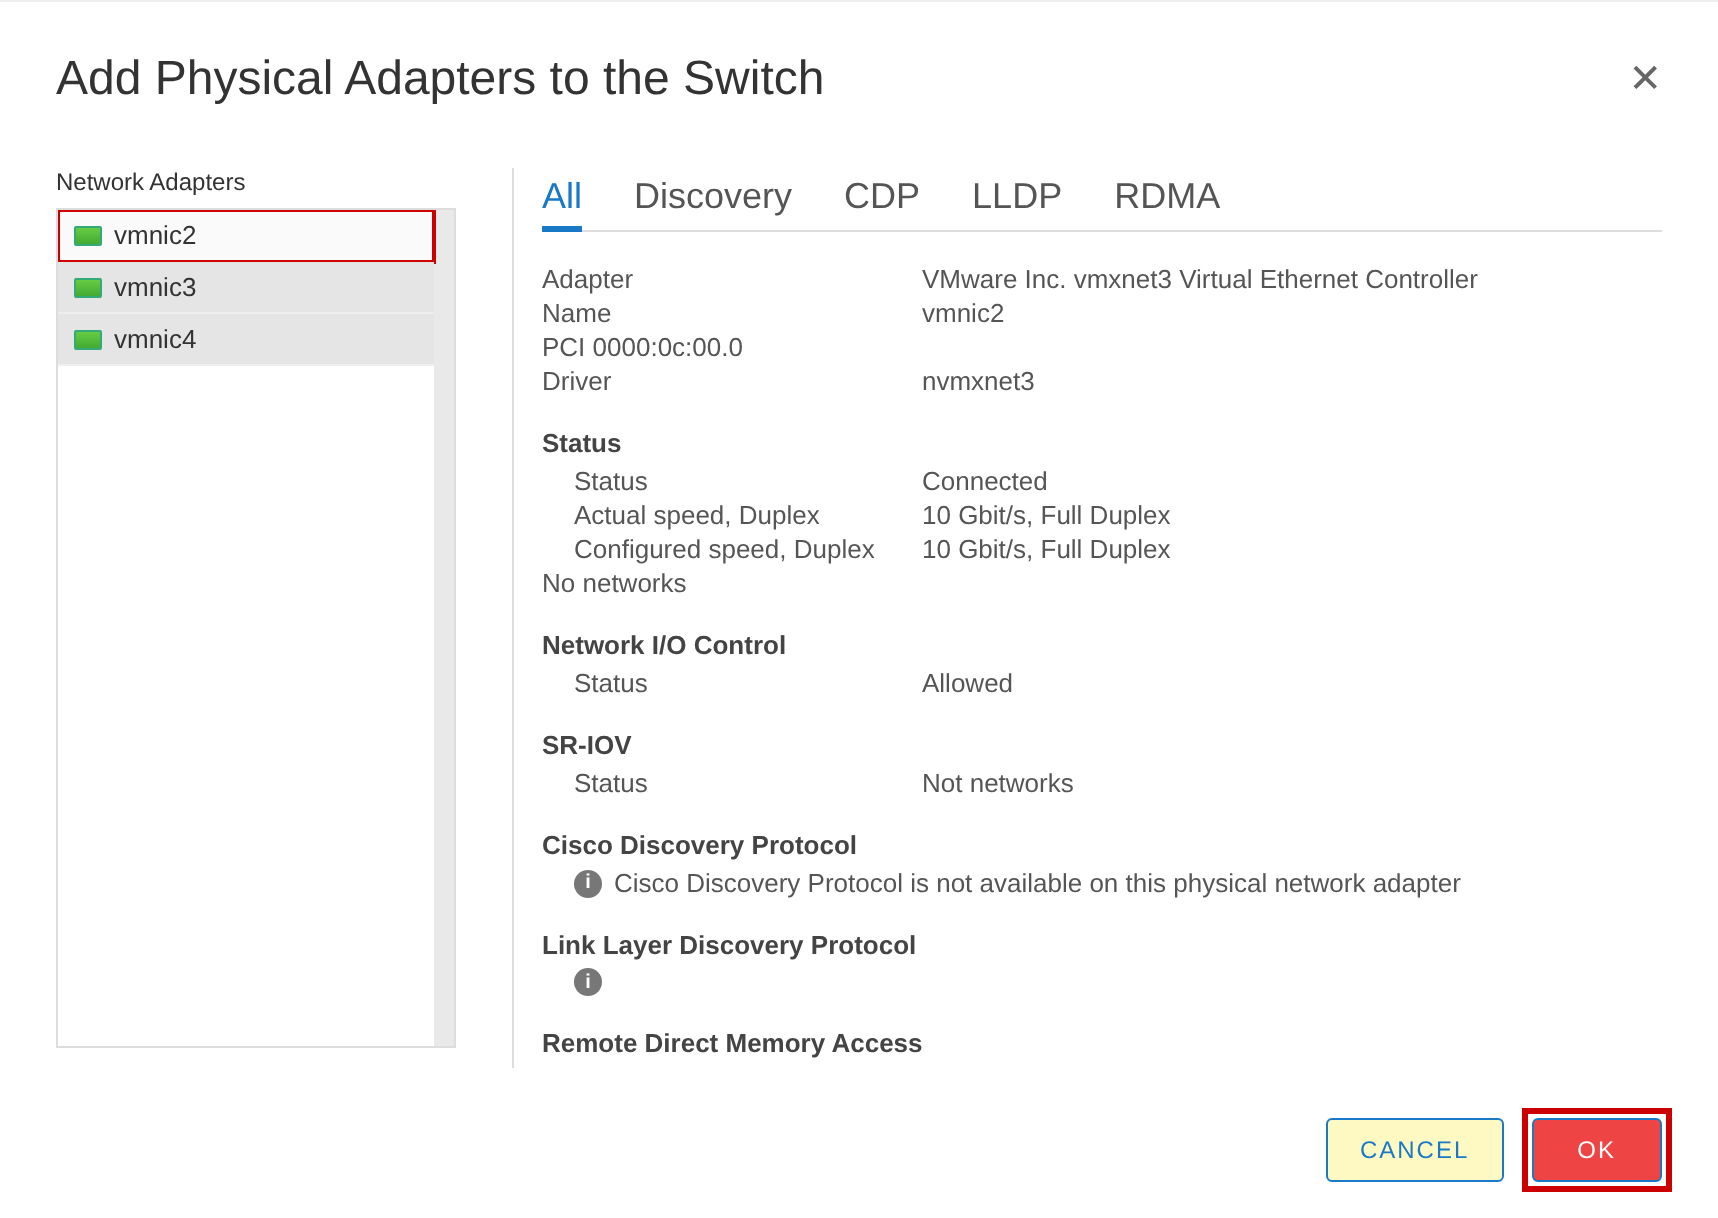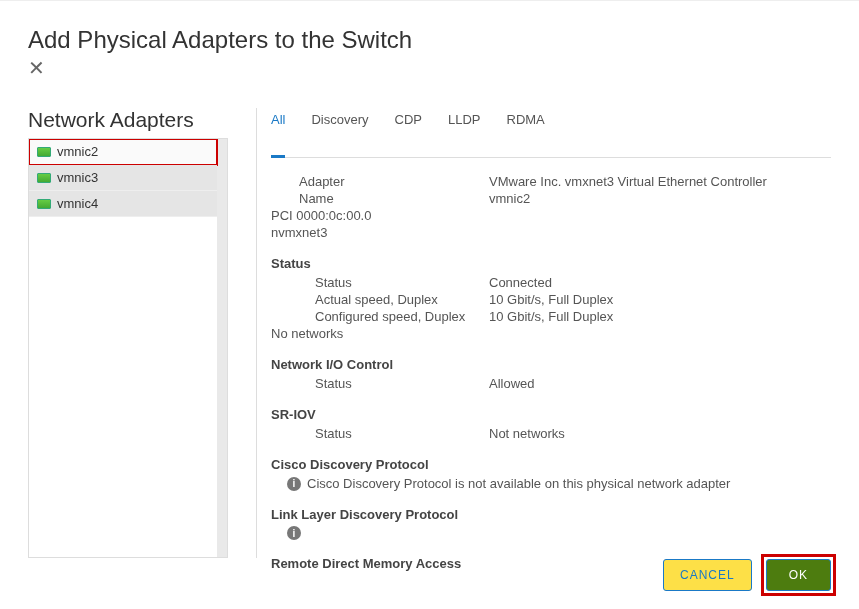--- a/index.html
+++ b/index.html
@@ -1,44 +1,44 @@
 <!DOCTYPE html>
 <html><head>
 <meta charset="utf-8">
 <style>
   * { box-sizing: border-box; margin: 0; padding: 0; }
   html, body { width: 859px; height: 609px; font-family: Arial, Helvetica, sans-serif; background: #fff; color: #333; }
   .modal { width: 859px; height: 609px; position: relative; padding: 26px 28px 16px 28px; }
-  .title-row { display: flex; align-items: flex-start; justify-content: space-between; margin-bottom: 30px; flex-direction: column; }
+  .title-row { display: flex; align-items: flex-start; justify-content: space-between; margin-bottom: 30px; }
   .title { font-size: 24px; font-weight: 400; color: #333; }
   .close { font-size: 20px; color: #666; cursor: pointer; line-height: 1; padding-top:4px;}
   .body { display: flex; height: 450px; }
   .left-col { width: 200px; flex-shrink: 0; }
-  .left-title { font-size: 21px; color: #333; margin-bottom: 6px; }
+  .left-title { font-size: 12px; color: #333; margin-bottom: 6px; }
   .adapter-list { border: 1px solid #ddd; height: 420px; overflow-y: auto; background:#fff; position:relative;}
   .adapter-list::after{ content:""; position:absolute; right:0; top:0; bottom:0; width:10px; background:#e9e9e9;}
   .adapter-item { display:flex; align-items:center; gap:6px; padding: 5px 8px; font-size: 13px; border-bottom: 1px solid #eee; cursor:pointer; position:relative; z-index:1; background:#e5e5e5; margin-right:10px;}
   .adapter-item.selected { outline: 2px solid #c00; outline-offset:-1px; background:#fafafa;}
   .nic-icon { width:14px; height:10px; border:1px solid #3a7; background:linear-gradient(#6c4,#4a3); display:inline-block; border-radius:1px; }
   .right-col { flex:1; margin-left: 28px; border-left:1px solid #ddd; padding-left: 14px; position:relative;}
   .tabs { display:flex; gap:26px; border-bottom:1px solid #ddd; margin-bottom:14px;}
-  .tab { font-size:13px; color:#555; padding:4px 0 28px 0; cursor:pointer; }
+  .tab { font-size:18px; color:#555; padding:4px 0 4px 0; cursor:pointer; }
   .tab.active { color:#1a79c6; border-bottom: 3px solid #1a79c6; margin-bottom:-1px; font-weight:500;}
   .detail-pane { height: 400px; overflow-y:auto; padding-right: 18px; font-size:13px; color:#555;}
   .detail-pane::-webkit-scrollbar{width:10px;} .detail-pane::-webkit-scrollbar-thumb{background:#ccc;}
   .kv { display:flex; margin:2px 0; }
-  .kv .k { width: 190px; flex-shrink:0;margin-left:28px; }
+  .kv .k { width: 190px; flex-shrink:0; }
   .kv.indent .k { padding-left: 16px; }
   .section-h { font-weight:600; margin-top:16px; margin-bottom:4px; color:#444;}
   .info-row { display:flex; align-items:center; gap:6px; padding-left:16px; margin-top:4px;}
   .info-icon { width:14px; height:14px; border-radius:50%; background:#777; color:#fff; font-size:10px; font-weight:bold; display:inline-flex; align-items:center; justify-content:center;}
   .footer { position:absolute; right:28px; bottom:18px; display:flex; gap:14px; align-items:center;}
   .btn { font-size:12px; letter-spacing:1px; padding:8px 16px; border-radius:3px; cursor:pointer; }
-  .btn-cancel { border:1px solid #1a79c6; color:#1a79c6; background:#fde047; }
-  .btn-ok { background:#4d7c0f; color:#fff; border:1px solid #1a79c6; padding:8px 22px;}
+  .btn-cancel { border:1px solid #1a79c6; color:#1a79c6; background:#fef9c3; }
+  .btn-ok { background:#ef4444; color:#fff; border:1px solid #1a79c6; padding:8px 22px;}
   .ok-wrap { outline:3px solid #c00; outline-offset:2px; }
   .top-sep{ border-top:1px solid #eee; position:absolute; top:0; left:0; right:0;}
 </style>
 </head>
 <body>
 
 <div class="modal">
   <div class="top-sep"></div>
   <div class="title-row">
     <div class="title">Add Physical Adapters to the Switch</div>
@@ -79,20 +79,21 @@
             <div>VMware Inc. vmxnet3 Virtual Ethernet Controller</div>
           </div>
         <div class="kv">
             <div class="k">Name</div>
             <div>vmnic2</div>
           </div>
         <div class="kv">
             <div>PCI 0000:0c:00.0</div>
           </div>
         <div class="kv">
+            <div class="k">Driver</div>
             <div>nvmxnet3</div>
           </div>
 
         <div class="section-h">Status</div>
         <div class="kv indent">
             <div class="k">Status</div>
             <div>Connected</div>
           </div>
         <div class="kv indent">
             <div class="k">Actual speed, Duplex</div>

